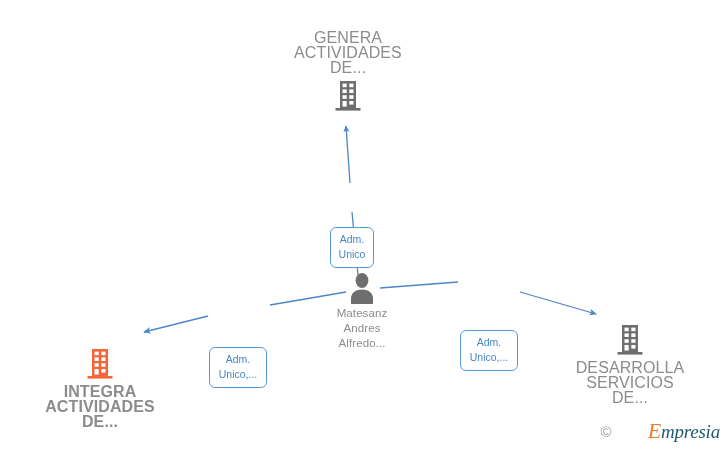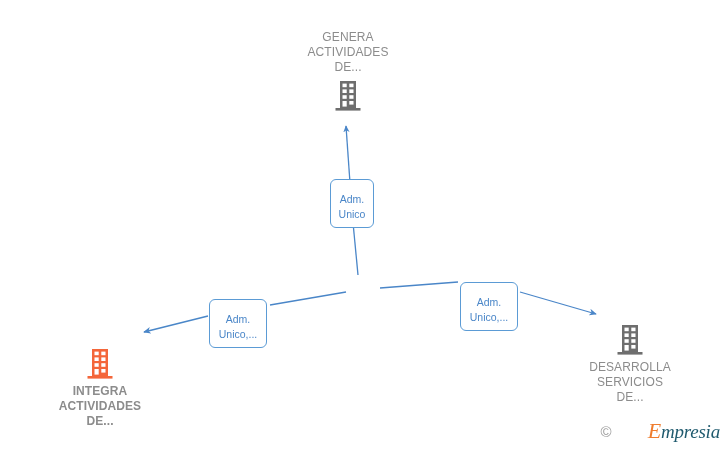--- a/index.html
+++ b/index.html
@@ -28,21 +28,21 @@
 
   
   .node {
     position: absolute;
     width: 150px;
     margin-left: -75px;
     text-align: center;
     z-index: 3;
   }
   .node-label {
-    font-size: 12px;
+    font-size: 16px;
     line-height: 15px;
     color: #8c8c8c;
     letter-spacing: .1px;
     white-space: pre-line;
   }
   .node-label.company {
     text-transform: uppercase;
   }
   .node-label.bold {
     font-weight: bold;
@@ -61,23 +61,24 @@
   .rel-chip {
     position: absolute;
     z-index: 4;
     background: #ffffff;
     border: 1px solid #5b9bd5;
     border-radius: 6px;
     color: #4a86c8;
     font-size: 10.5px;
     line-height: 15px;
     text-align: center;
-    padding: 12px 6px 5px 6px;
+    padding: 4px 6px 5px 6px;
     box-sizing: border-box;
     white-space: pre-line;
+    margin-top: 48px;
   }
 
   
   #watermark {
     position: absolute;
     right: 8px;
     bottom: 8px;
     display: flex;
     align-items: center;
     gap: 4px;
@@ -153,20 +154,33 @@
           <rect x="18.3" y="10.4" width="4.2" height="3.6"></rect>
           <rect x="11.5" y="16.2" width="4.2" height="3.6"></rect>
           <rect x="18.3" y="16.2" width="4.2" height="3.6"></rect>
           <rect x="11.5" y="22" width="4.2" height="5.6"></rect>
           <rect x="18.3" y="22" width="4.2" height="3.6"></rect>
         </g>
       </svg>
     </span>
   </div>
 
+  <div class="node" style="left:362px; top:272px;">
+    <span class="icon-wrap">
+      <svg width="34" height="32" viewBox="0 0 34 32" xmlns="http://www.w3.org/2000/svg">
+        <g fill="#6e6e6e">
+          <ellipse cx="17" cy="8.5" rx="6.4" ry="7.4"></ellipse>
+          <path d="M17 17.5c-7.2 0-11 4.2-11 9.2V32h22v-5.3c0-5-3.8-9.2-11-9.2z"></path>
+        </g>
+      </svg>
+    </span>
+    <div class="node-label person" style="margin-top:2px;">Matesanz
+Andres
+Alfredo...</div>
+  </div>
 
   <div class="node" style="left:100px; top:347px;">
     <span class="icon-wrap">
       <svg width="34" height="34" viewBox="0 0 34 34" xmlns="http://www.w3.org/2000/svg">
         <g fill="#f4663a">
           <rect x="9" y="2" width="16" height="28"></rect>
           <rect x="4.5" y="29" width="25" height="2.6"></rect>
         </g>
         <g fill="#ffffff">
           <rect x="11.5" y="4.6" width="4.2" height="3.6"></rect>

